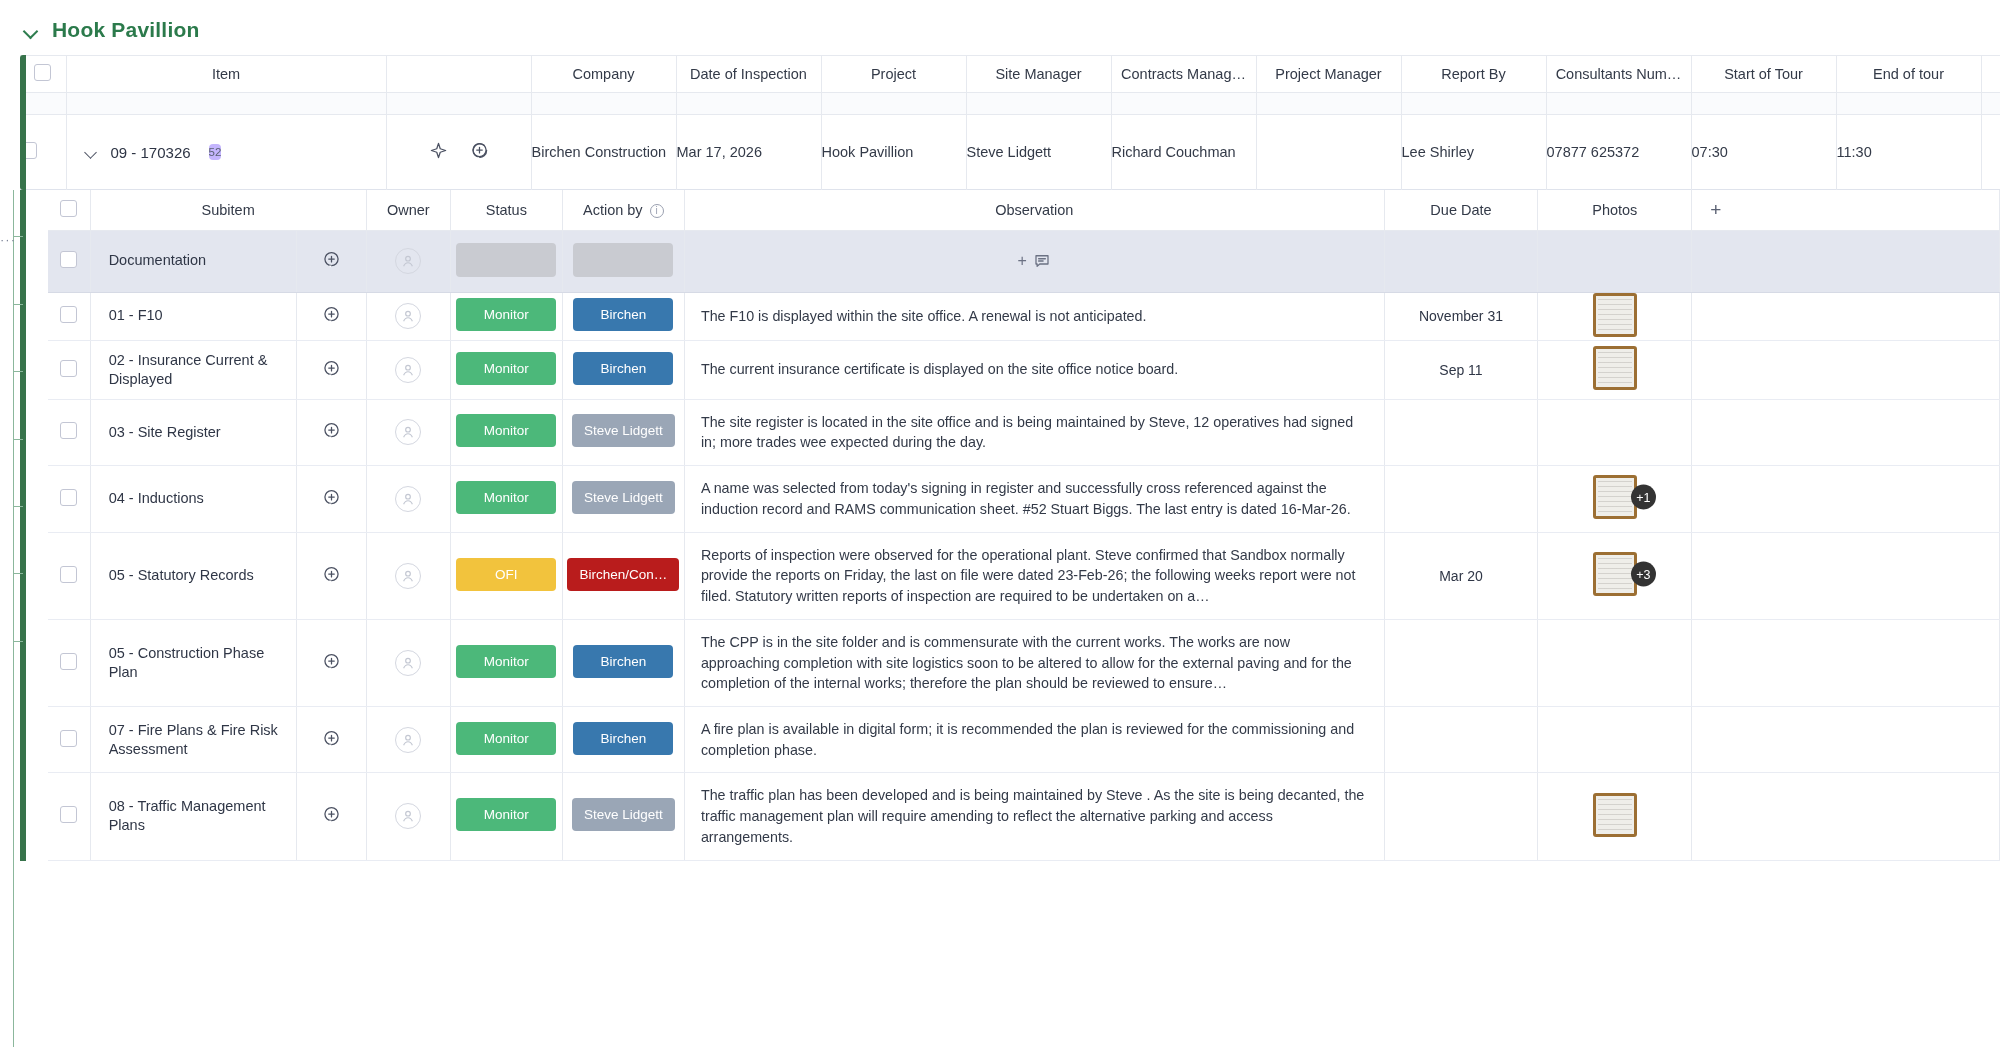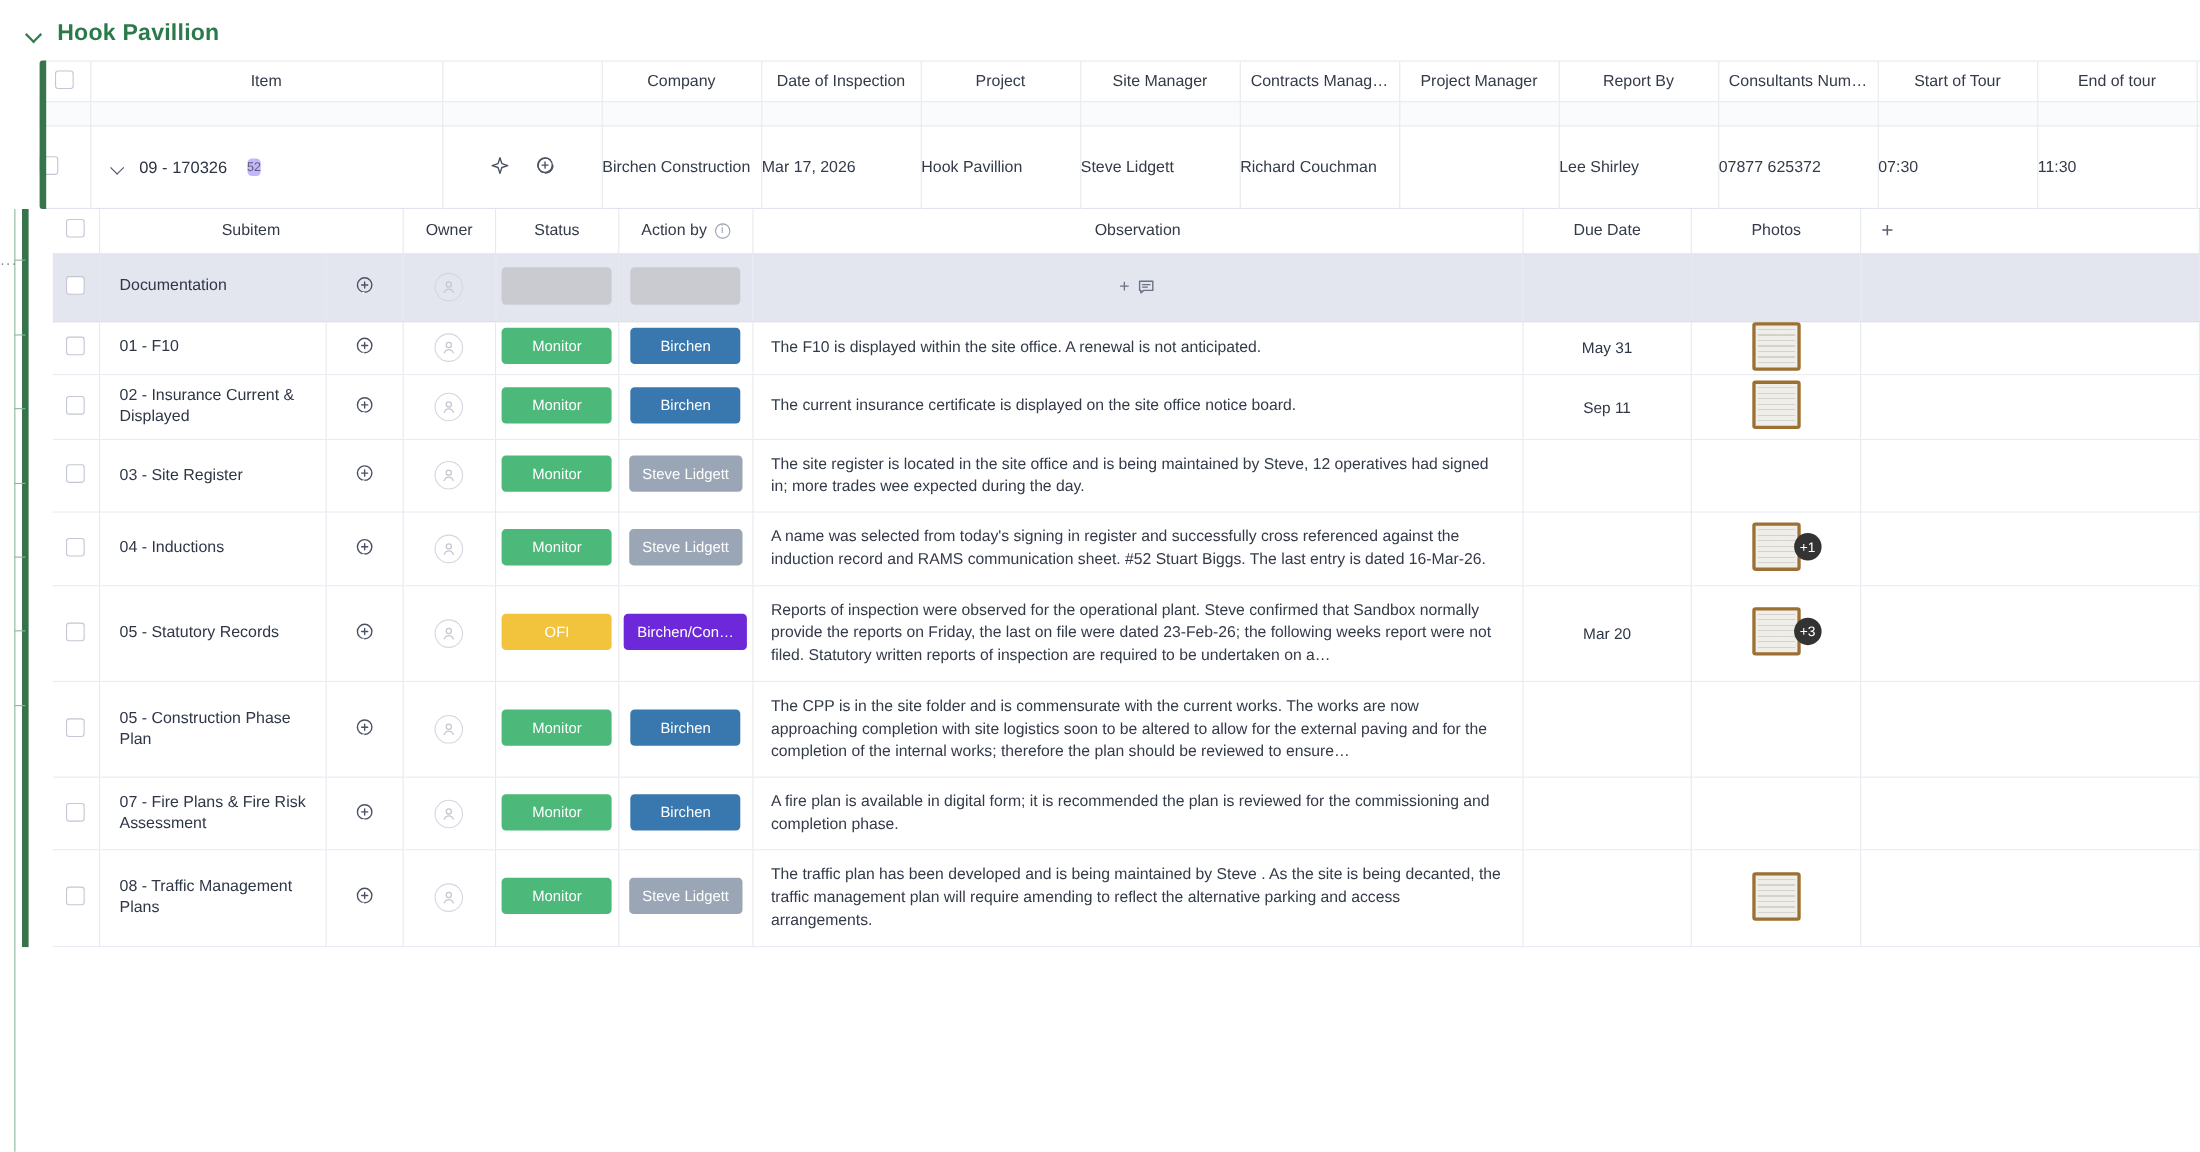--- a/index.html
+++ b/index.html
@@ -26,21 +26,21 @@
   }
   .board-title {
     color: #2b7a4b; font-size: 21px; font-weight: bold; letter-spacing: .2px;
   }
 
   
   .tbl { width: 100%; border-collapse: collapse; table-layout: fixed; }
   .tbl th, .tbl td { border-right: 1px solid #e6e9ef; }
 
   
-  .parent-wrap { position: relative; margin-left: 36px; width: 1614px; }
+  .parent-wrap { position: relative; margin-left: 20px; width: 1614px; }
   .green-bar {
     position: absolute; left: 0; top: 0; width: 6px; height: 100%;
     background: #37734b; border-radius: 3px 0 0 3px; z-index: 3;
   }
   .parent-tbl { border-top: 1px solid #e6e9ef; border-bottom: 1px solid #dfe3ec; }
   .parent-tbl th {
     height: 37px; font-size: 14.5px; font-weight: normal; color: #333a48;
     background: #ffffff; border-bottom: 1px solid #e6e9ef; text-align: center;
     white-space: nowrap; overflow: hidden; text-overflow: ellipsis;
   }
@@ -330,21 +330,21 @@
             </span></td>
           <td><span class="avatar">
               <svg width="14" height="14" viewBox="0 0 24 24" fill="none" stroke="#c3c7d2" stroke-width="2">
                 <circle cx="12" cy="8" r="4"></circle>
                 <path d="M4.5 21c1.6-4 4.4-6 7.5-6s5.9 2 7.5 6"></path>
               </svg>
             </span></td>
           <td><span class="chip" style="background:#4cb87a">Monitor</span></td>
           <td><span class="chip" style="background:#3878ae">Birchen</span></td>
           <td class="obs">The F10 is displayed within the site office. A renewal is not anticipated.</td>
-          <td>May 31</td>
+          <td>November 31</td>
           <td><div class="thumb-wrap"><div class="thumb">
                 <div class="thumb-lines"></div>
               </div></div></td>
           <td></td>
         </tr>
         <tr>
           <td><span class="cb"></span></td>
           <td class="sub-name">02 - Insurance Current &amp; Displayed</td>
           <td><span class="addchat">
               <svg width="19" height="19" viewBox="0 0 24 24" fill="none" stroke="#4b5162" stroke-width="1.6">
@@ -426,21 +426,21 @@
                 <path d="M12 8v7M8.5 11.5h7" stroke-linecap="round"></path>
               </svg>
             </span></td>
           <td><span class="avatar">
               <svg width="14" height="14" viewBox="0 0 24 24" fill="none" stroke="#c3c7d2" stroke-width="2">
                 <circle cx="12" cy="8" r="4"></circle>
                 <path d="M4.5 21c1.6-4 4.4-6 7.5-6s5.9 2 7.5 6"></path>
               </svg>
             </span></td>
           <td><span class="chip" style="background:#f2c33d">OFI</span></td>
-          <td><span class="chip" style="background:#6d28d9">Birchen/Con…</span></td>
+          <td><span class="chip" style="background:#b91c1c">Birchen/Con…</span></td>
           <td class="obs">Reports of inspection were observed for the operational plant. Steve confirmed that Sandbox normally provide the reports on Friday, the last on file were dated 23-Feb-26; the following weeks report were not filed. Statutory written reports of inspection are required to be undertaken on a…</td>
           <td>Mar 20</td>
           <td><div class="thumb-wrap"><div class="thumb">
                 <div class="thumb-lines"></div>
               </div><span class="more-badge">+3</span></div></td>
           <td></td>
         </tr>
         <tr>
           <td><span class="cb"></span></td>
           <td class="sub-name">05 - Construction Phase Plan</td>

